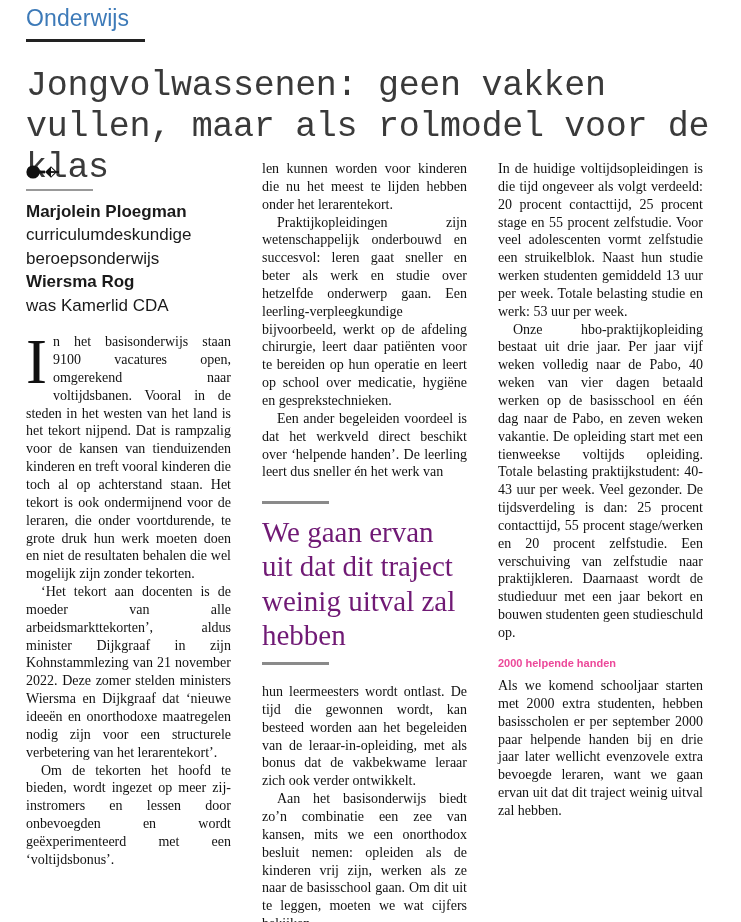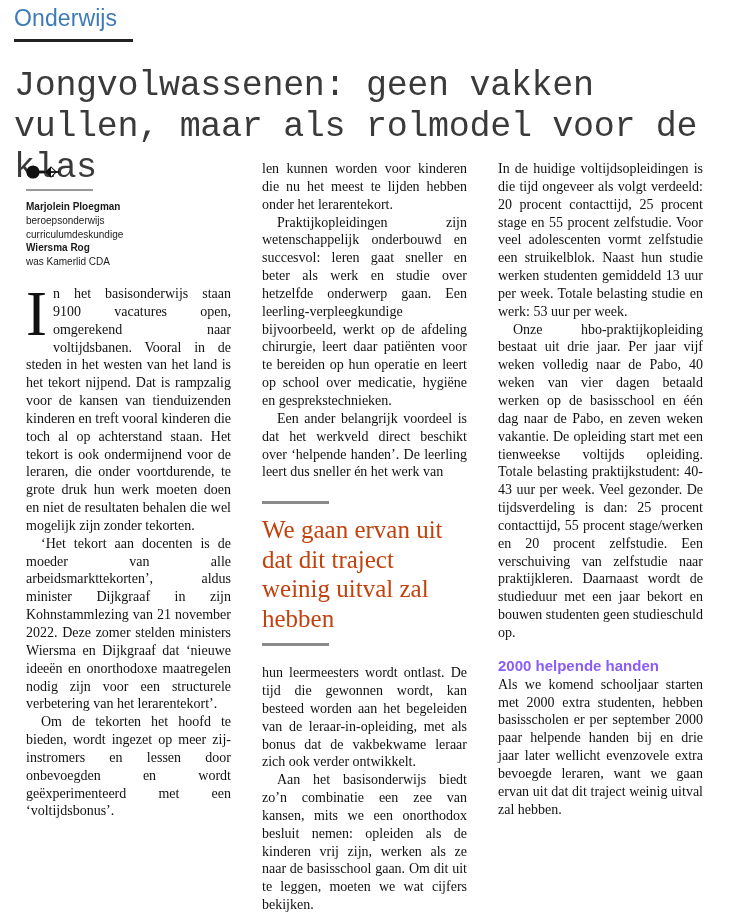--- a/index.html
+++ b/index.html
@@ -13,21 +13,21 @@
     overflow: hidden;
     font-family: "Liberation Serif", serif;
     color: #111111;
     -webkit-font-smoothing: antialiased;
   }
   .page {
     position: relative;
     width: 741px;
     height: 814px;
     box-sizing: border-box;
-    padding: 0 16px 0 14px;
+    padding: 0 16px 0 26px;
   }
 
   
   .kicker-wrap {
     padding-top: 4px;
   }
   .kicker {
     display: inline-block;
     font-family: "Liberation Sans", sans-serif;
     font-size: 23px;
@@ -81,21 +81,21 @@
   }
   .nib svg { display: block; }
   .byline-rule {
     width: 67px;
     height: 2px;
     background: #999999;
     margin-bottom: 9px;
   }
   .byline {
     font-family: "Liberation Sans", sans-serif;
-    font-size: 10px;
+    font-size: 17px;
     line-height: 1.38;
     color: #1a1a1a;
     margin-bottom: 16px;
   }
   .byline .name {
     font-weight: 700;
   }
   .byline .role {
     font-weight: 400;
   }
@@ -124,44 +124,44 @@
     font-size: 63px;
     line-height: 0.80;
     padding: 4px 6px 0 0;
     font-weight: 400;
     color: #111111;
   }
 
   
   .subhead {
     font-family: "Liberation Sans", sans-serif;
-    font-size: 15px;
+    font-size: 11px;
     font-weight: 700;
-    color: #8b5cf6;
-    margin: 15px 0 1px 0;
+    color: #ec4899;
+    margin: 15px 0 7px 0;
     line-height: 1.2;
   }
 
   
   .pullquote {
     margin: 20px 0 18px 0;
   }
   .pq-rule {
     width: 67px;
     height: 3px;
     background: #8a8a8a;
   }
   .pq-rule.bottom {
     margin-top: 10px;
   }
   .pq-text {
     font-family: "Liberation Serif", serif;
-    font-size: 25px;
+    font-size: 29px;
     line-height: 1.18;
-    color: #c2410c;
+    color: #701a75;
     font-weight: 400;
     margin: 11px 0 0 0;
   }
 </style>
 </head>
 <body>
 
 <div class="page">
 
   <div class="kicker-wrap">
@@ -182,39 +182,39 @@
           <path d="M19 8 L25 2.2 L31 8 L25 13.8 Z" fill="#111111"></path>
           <path d="M25 3.6 L29.4 8 L25 12.4 Z" fill="#ffffff"></path>
           <rect x="25" y="7.1" width="8" height="1.8" fill="#111111"></rect>
         </svg>
       </div>
 
       <div class="byline-rule"></div>
 
       <div class="byline">
         <div class="name">Marjolein Ploegman</div>
+        <div class="role">curriculumdeskundige</div>
         <div class="role">beroepsonderwijs</div>
-        <div class="role">curriculumdeskundige</div>
         <div class="name">Wiersma Rog</div>
         <div class="role">was Kamerlid CDA</div>
       </div>
 
       <div class="body">
         <p class="lead dropcap">In het basisonderwijs staan 9100 vacatures open, omgerekend naar voltijdsbanen. Vooral in de steden in het westen van het land is het tekort nijpend. Dat is rampzalig voor de kansen van tienduizenden kinderen en treft vooral kinderen die toch al op achterstand staan. Het tekort is ook ondermijnend voor de leraren, die onder voortdurende, te grote druk hun werk moeten doen en niet de resultaten behalen die wel mogelijk zijn zonder tekorten.</p>
         <p>‘Het tekort aan docenten is de moeder van alle arbeidsmarkttekorten’, aldus minister Dijkgraaf in zijn Kohnstammlezing van 21 november 2022. Deze zomer stelden ministers Wiersma en Dijkgraaf dat ‘nieuwe ideeën en onorthodoxe maatregelen nodig zijn voor een structurele verbetering van het lerarentekort’.</p>
         <p>Om de tekorten het hoofd te bieden, wordt ingezet op meer zij-instromers en lessen door onbevoegden en wordt geëxperimenteerd met een ‘voltijdsbonus’.</p>
 
       </div>
     </div>
 
     <div class="col">
       <div class="body">
         <p class="lead">len kunnen worden voor kinderen die nu het meest te lijden hebben onder het lerarentekort.</p>
         <p>Praktijkopleidingen zijn wetenschappelijk onderbouwd en succesvol: leren gaat sneller en beter als werk en studie over hetzelfde onderwerp gaan. Een leerling-verpleegkundige bijvoorbeeld, werkt op de afdeling chirurgie, leert daar patiënten voor te bereiden op hun operatie en leert op school over medicatie, hygiëne en gesprekstechnieken.</p>
-        <p>Een ander belangrijk voordeel is dat het werkveld direct beschikt over ‘helpende handen’. De leerling leert dus sneller én het werk van</p>
+        <p>Een ander begeleiden voordeel is dat het werkveld direct beschikt over ‘helpende handen’. De leerling leert dus sneller én het werk van</p>
       </div>
 
       <div class="pullquote">
         <div class="pq-rule"></div>
         <div class="pq-text">We gaan ervan uit dat dit traject weinig uitval zal hebben</div>
         <div class="pq-rule bottom"></div>
       </div>
 
       <div class="body">
         <p class="lead">hun leermeesters wordt ontlast. De tijd die gewonnen wordt, kan besteed worden aan het begeleiden van de leraar-in-opleiding, met als bonus dat de vakbekwame leraar zich ook verder ontwikkelt.</p>

